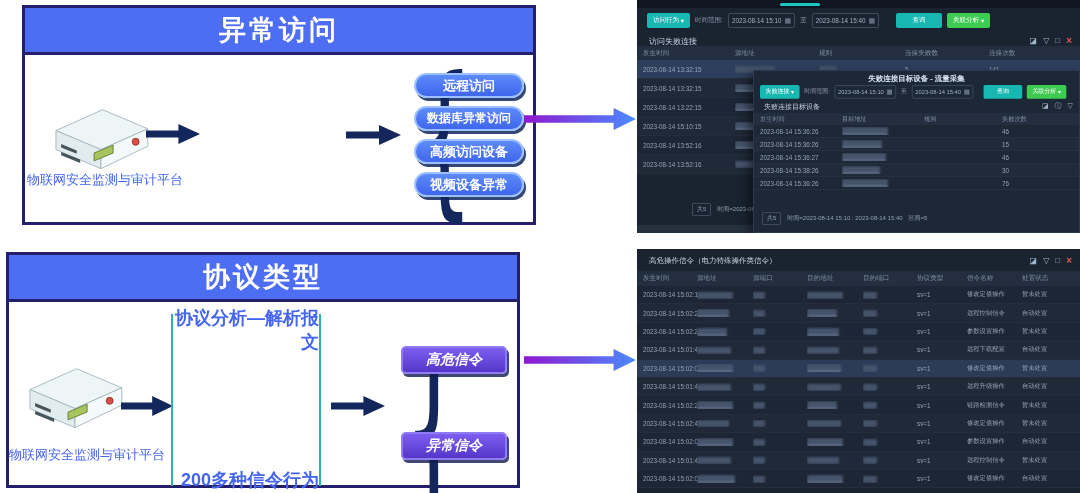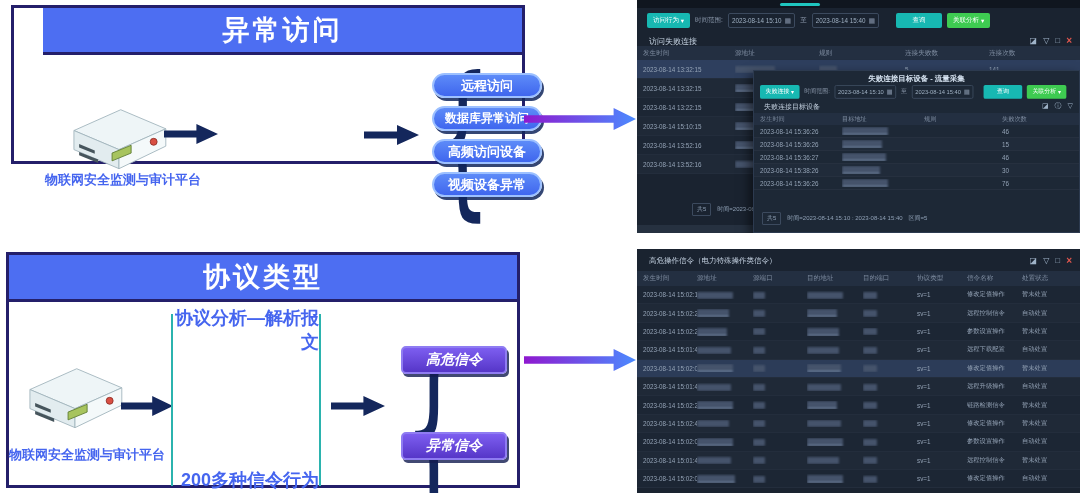--- a/index.html
+++ b/index.html
@@ -4,21 +4,21 @@
 <style>
   html,body{margin:0;padding:0;background:#fff;}
   #stage{position:relative;width:1080px;height:493px;overflow:hidden;
          font-family:"Liberation Sans","DejaVu Sans",sans-serif;background:#fff;}
   
   .panel{position:absolute;border:3px solid #241f6a;background:#fff;box-sizing:border-box;}
   .phead{height:44px;background:#4d6ef2;border-bottom:3px solid #241f6a;
          display:flex;align-items:center;justify-content:center;}
   .phead .t{font-size:27px;font-weight:bold;color:#fff;letter-spacing:3px;}
   .pbody{position:relative;height:calc(100% - 47px);background:#fff;}
-  .caption{position:absolute;font-size:13px;font-weight:bold;color:#4565ef;white-space:nowrap;}
+  .caption{position:absolute;font-size:13px;font-weight:normal;color:#4565ef;white-space:nowrap;}
   .barrow{position:absolute;background:#14275c;
           clip-path:polygon(0 32%,60% 32%,60% 0,100% 50%,60% 100%,60% 68%,0 68%);}
   .grad-arrow{position:absolute;background:linear-gradient(90deg,#8f18cf,#4b8bff);
           clip-path:polygon(0 33%,80% 33%,80% 0,100% 50%,80% 100%,80% 67%,0 67%);}
   .circ{position:absolute;border-radius:50%;background:#fff;border:4px solid #14275c;
         display:flex;align-items:center;justify-content:center;text-align:center;
         font-weight:bold;color:#14275c;box-sizing:border-box;line-height:1.05;}
   .ringline{position:absolute;border-radius:50%;border:5px solid #14275c;box-sizing:border-box;}
   .bpill{position:absolute;background:linear-gradient(180deg,#5d8bf8,#3f66ee);
          border:2px solid #9cc0ff;border-radius:13px;color:#fff;font-weight:bold;font-size:13px;
@@ -74,21 +74,21 @@
   .t3 .c0{width:54px}.t3 .c1{width:56px}.t3 .c2{width:54px}.t3 .c3{width:56px}
   .t3 .c4{width:54px}.t3 .c5{width:50px}.t3 .c6{width:55px}.t3 .c7{width:48px}
   .t3 .trow{height:18.4px}
   .t3 .trow.hl{background:#2c3c58;}
 </style>
 </head>
 <body>
 
 <div id="stage">
 
-  <div class="panel" style="left:11px;top:5px;width:514px;height:159px;padding-left:29px;">
+  <div class="panel" style="left:22px;top:5px;width:514px;height:220px;">
     <div class="phead">
       <span class="t">异常访问</span>
     </div>
     <div class="pbody">
 
       <svg style="position:absolute;left:24px;top:40px;" width="104" height="78" viewBox="0 0 120 88">
         <polygon points="8,40 62,16 114,38 60,62" fill="#eef5f7" stroke="#9fb3bb" stroke-width="1"></polygon>
         <polygon points="8,40 60,62 60,84 8,62" fill="#e2ecef" stroke="#9fb3bb" stroke-width="1"></polygon>
         <polygon points="60,62 114,38 114,58 60,84" fill="#f4f9fa" stroke="#9fb3bb" stroke-width="1"></polygon>
         <rect x="14" y="50" width="18" height="4" transform="skewY(22)" fill="#46555c"></rect>

